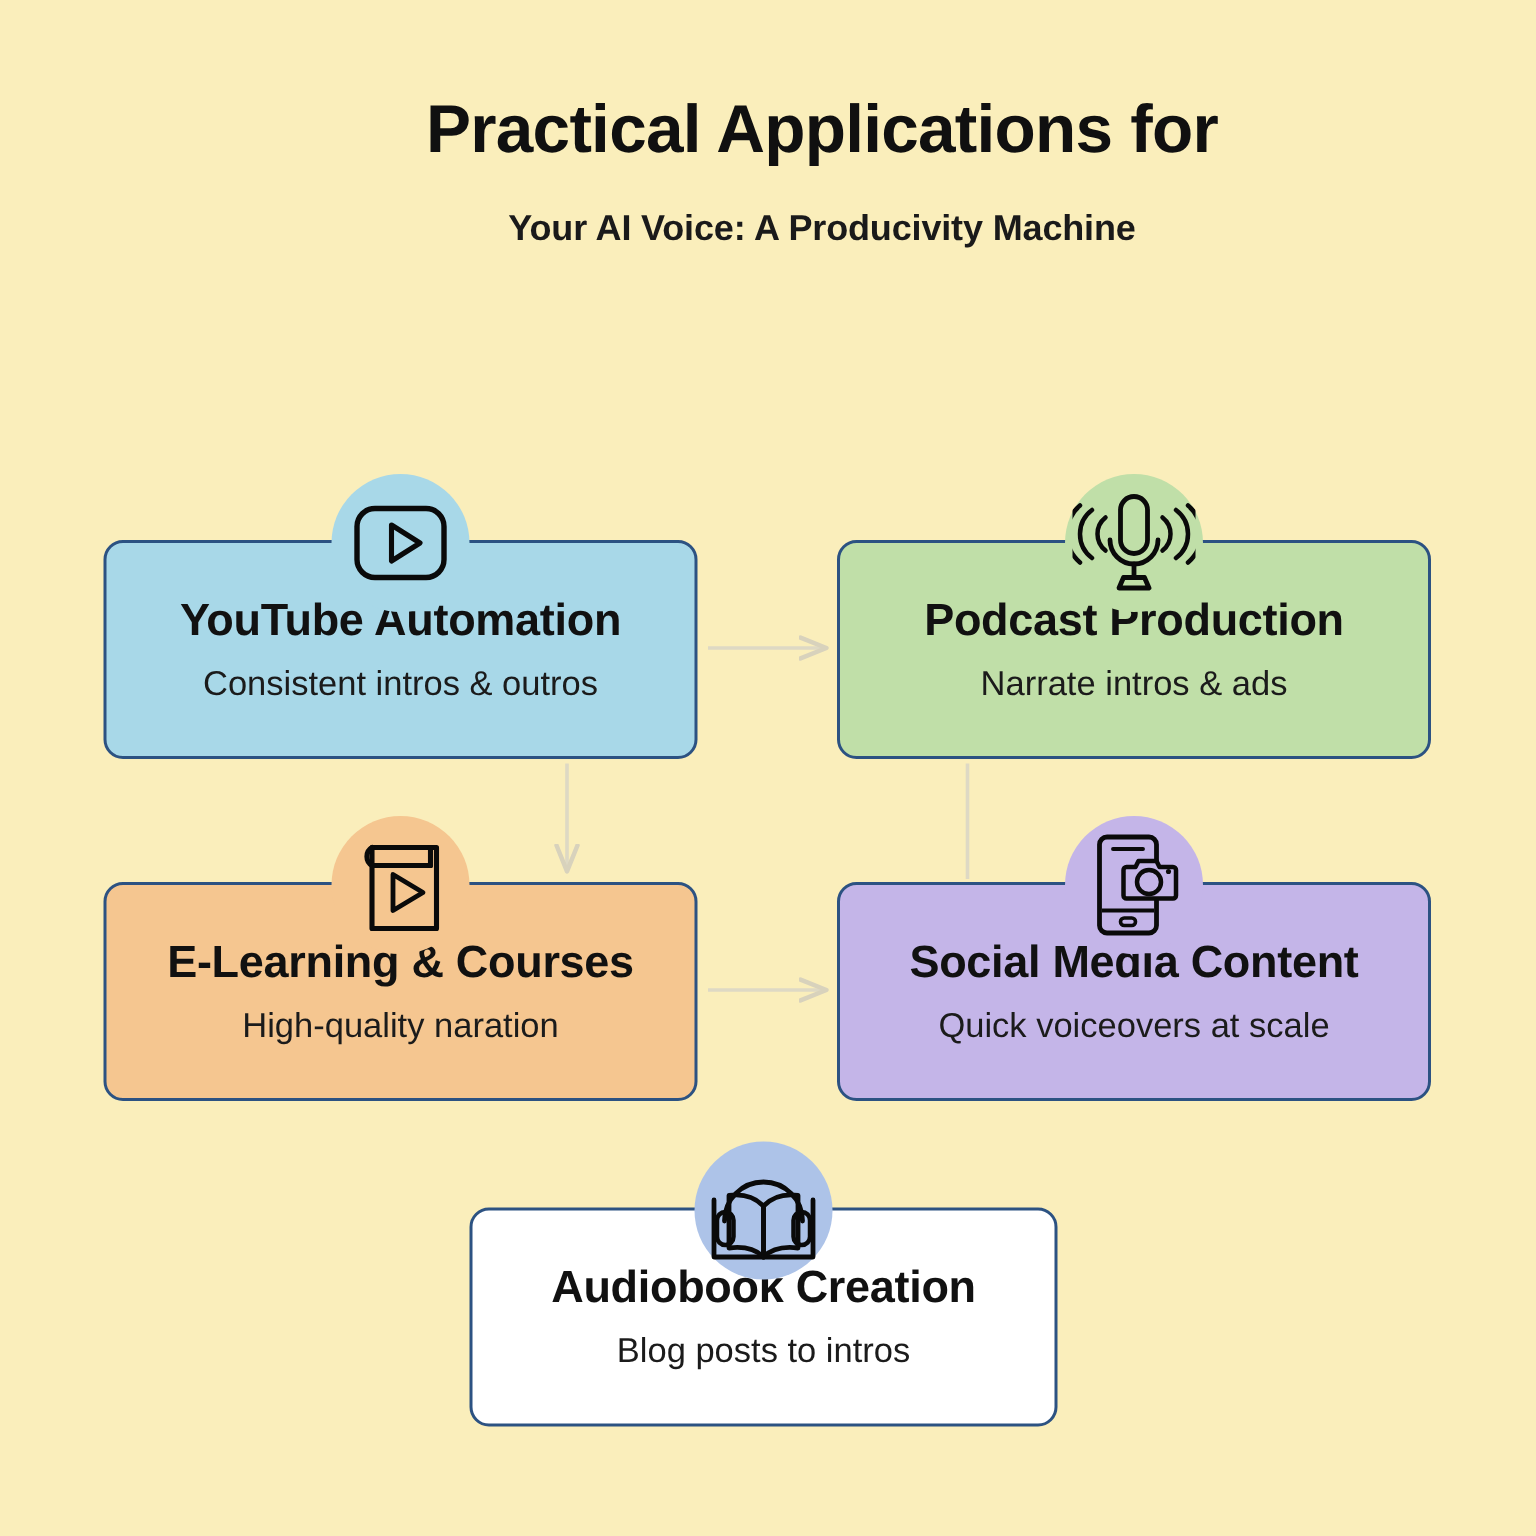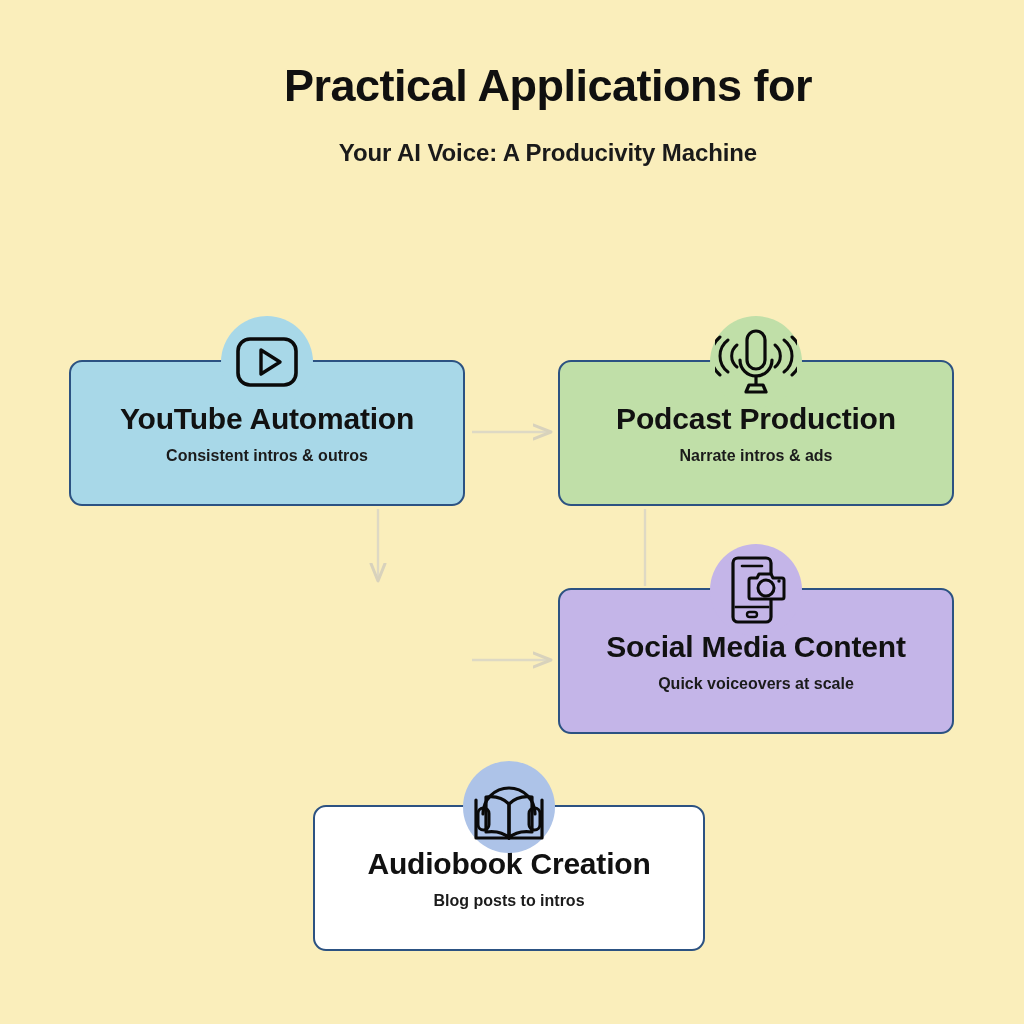--- a/index.html
+++ b/index.html
@@ -68,22 +68,22 @@
   }
   .card-title {
     font-size: 30px;
     font-weight: bold;
     color: #111111;
     letter-spacing: -0.2px;
     text-align: center;
   }
   .card-sub {
     margin-top: 11px;
-    font-size: 16px;
-    font-weight: bold;
+    font-size: 23px;
+    font-weight: normal;
     color: #1b1b1b;
     text-align: center;
   }
 
   
   .icon-badge {
     position: absolute;
     top: -46px;
     left: 50%;
     transform: translateX(-50%);
@@ -165,20 +165,35 @@
 
         <path d="M60,17 a14,14 0 0 1 0,22" fill="none" stroke="#0a0a0a" stroke-width="3.0" stroke-linecap="round"></path>
         <path d="M69,12 a20,20 0 0 1 0,32" fill="none" stroke="#0a0a0a" stroke-width="3.0" stroke-linecap="round"></path>
         <path d="M77,9 a25,25 0 0 1 0,38" fill="none" stroke="#0a0a0a" stroke-width="3.0" stroke-linecap="round"></path>
       </svg>
     </div>
     <div class="card-title">Podcast Production</div>
     <div class="card-sub">Narrate intros &amp; ads</div>
   </div>
 
+  <div class="card" id="card-elearn" style="background:#f5c690">
+    <div class="icon-badge" style="background:#f5c690">
+      <svg width="58" height="66" viewBox="0 0 58 66">
+
+        <path d="M10,8 L53,8 L53,62 L10,62 Z" fill="none" stroke="#0a0a0a" stroke-width="3.4" stroke-linejoin="round"></path>
+
+        <path d="M10,8 a7,7 0 0 0 0,12 L49,20" fill="none" stroke="#0a0a0a" stroke-width="3.4" stroke-linecap="round" stroke-linejoin="round"></path>
+        <line x1="49" y1="20" x2="49" y2="8" stroke="#0a0a0a" stroke-width="3.4" stroke-linecap="round"></line>
+
+        <path d="M24,26 L44,38 L24,50 Z" fill="none" stroke="#0a0a0a" stroke-width="3.2" stroke-linejoin="round"></path>
+      </svg>
+    </div>
+    <div class="card-title">E-Learning &amp; Courses</div>
+    <div class="card-sub">High-quality naration</div>
+  </div>
 
   <div class="card" id="card-social" style="background:#c4b5e8">
     <div class="icon-badge" style="background:#c4b5e8">
       <svg width="62" height="70" viewBox="0 0 62 70">
 
         <rect x="8" y="3" width="38" height="64" rx="5" ry="5" fill="none" stroke="#0a0a0a" stroke-width="3.2"></rect>
 
         <line x1="17" y1="11" x2="37" y2="11" stroke="#0a0a0a" stroke-width="2.6" stroke-linecap="round"></line>
 
         <line x1="9.6" y1="52" x2="44.4" y2="52" stroke="#0a0a0a" stroke-width="2.6"></line>

